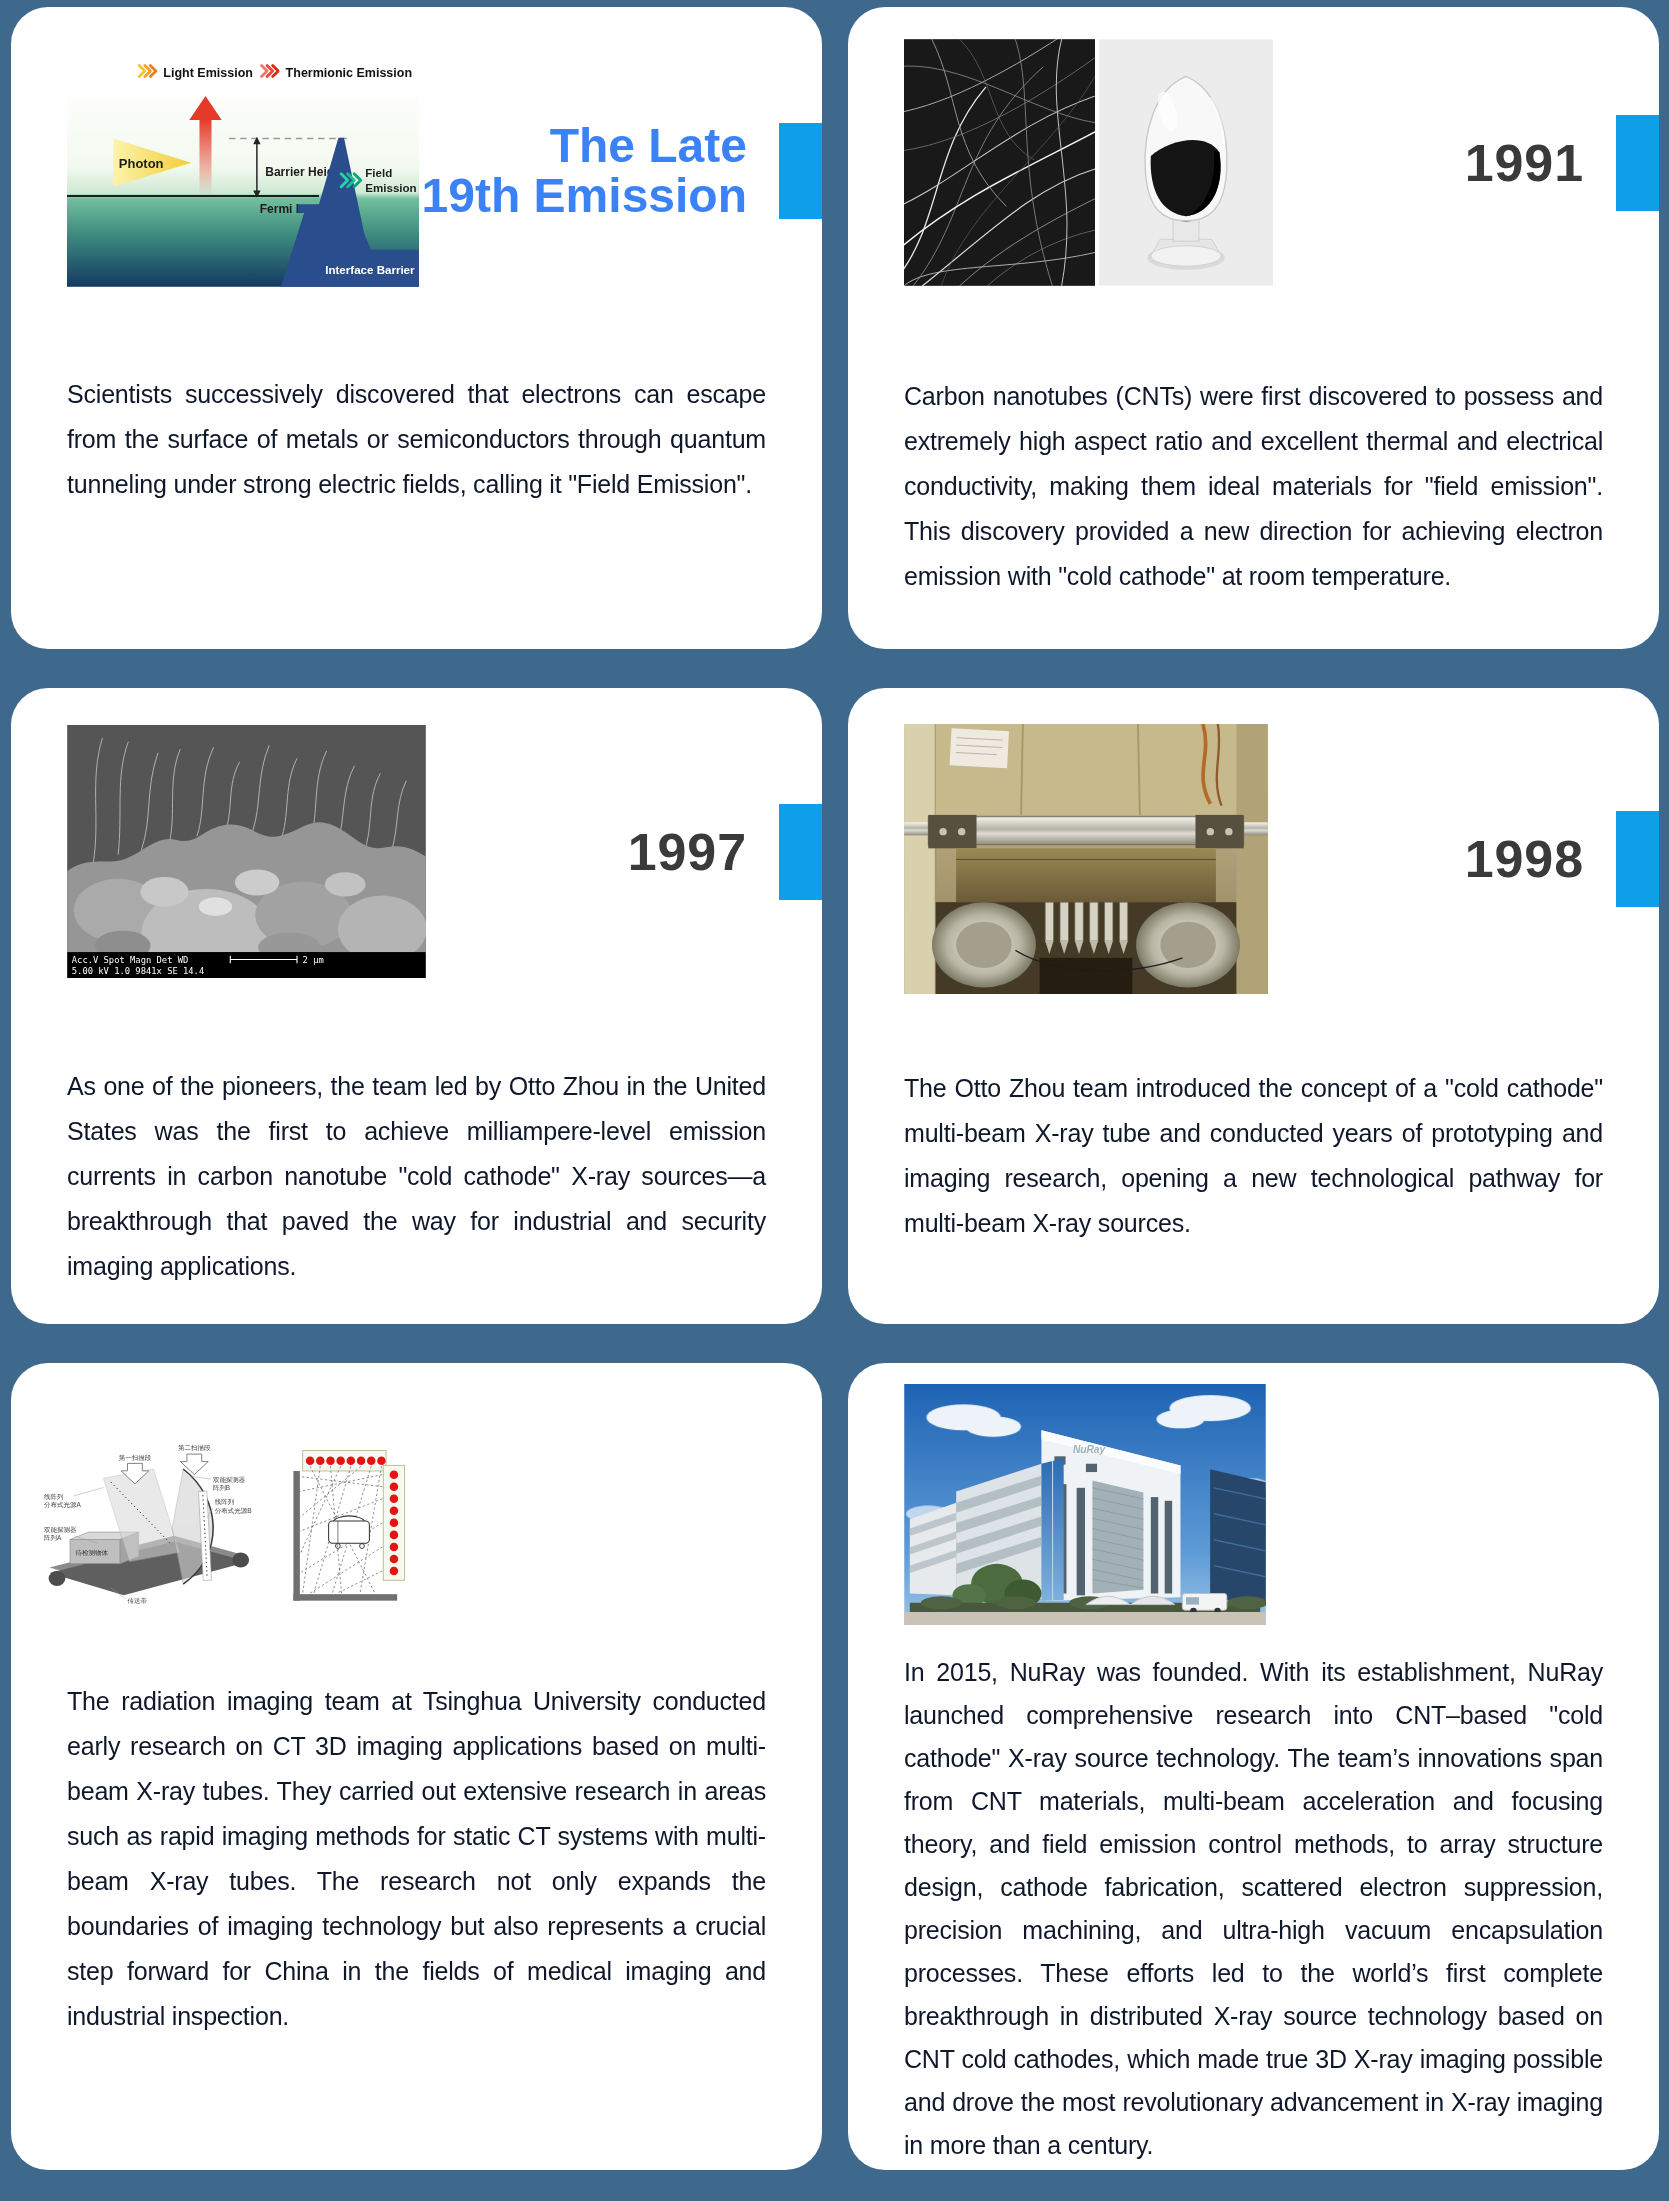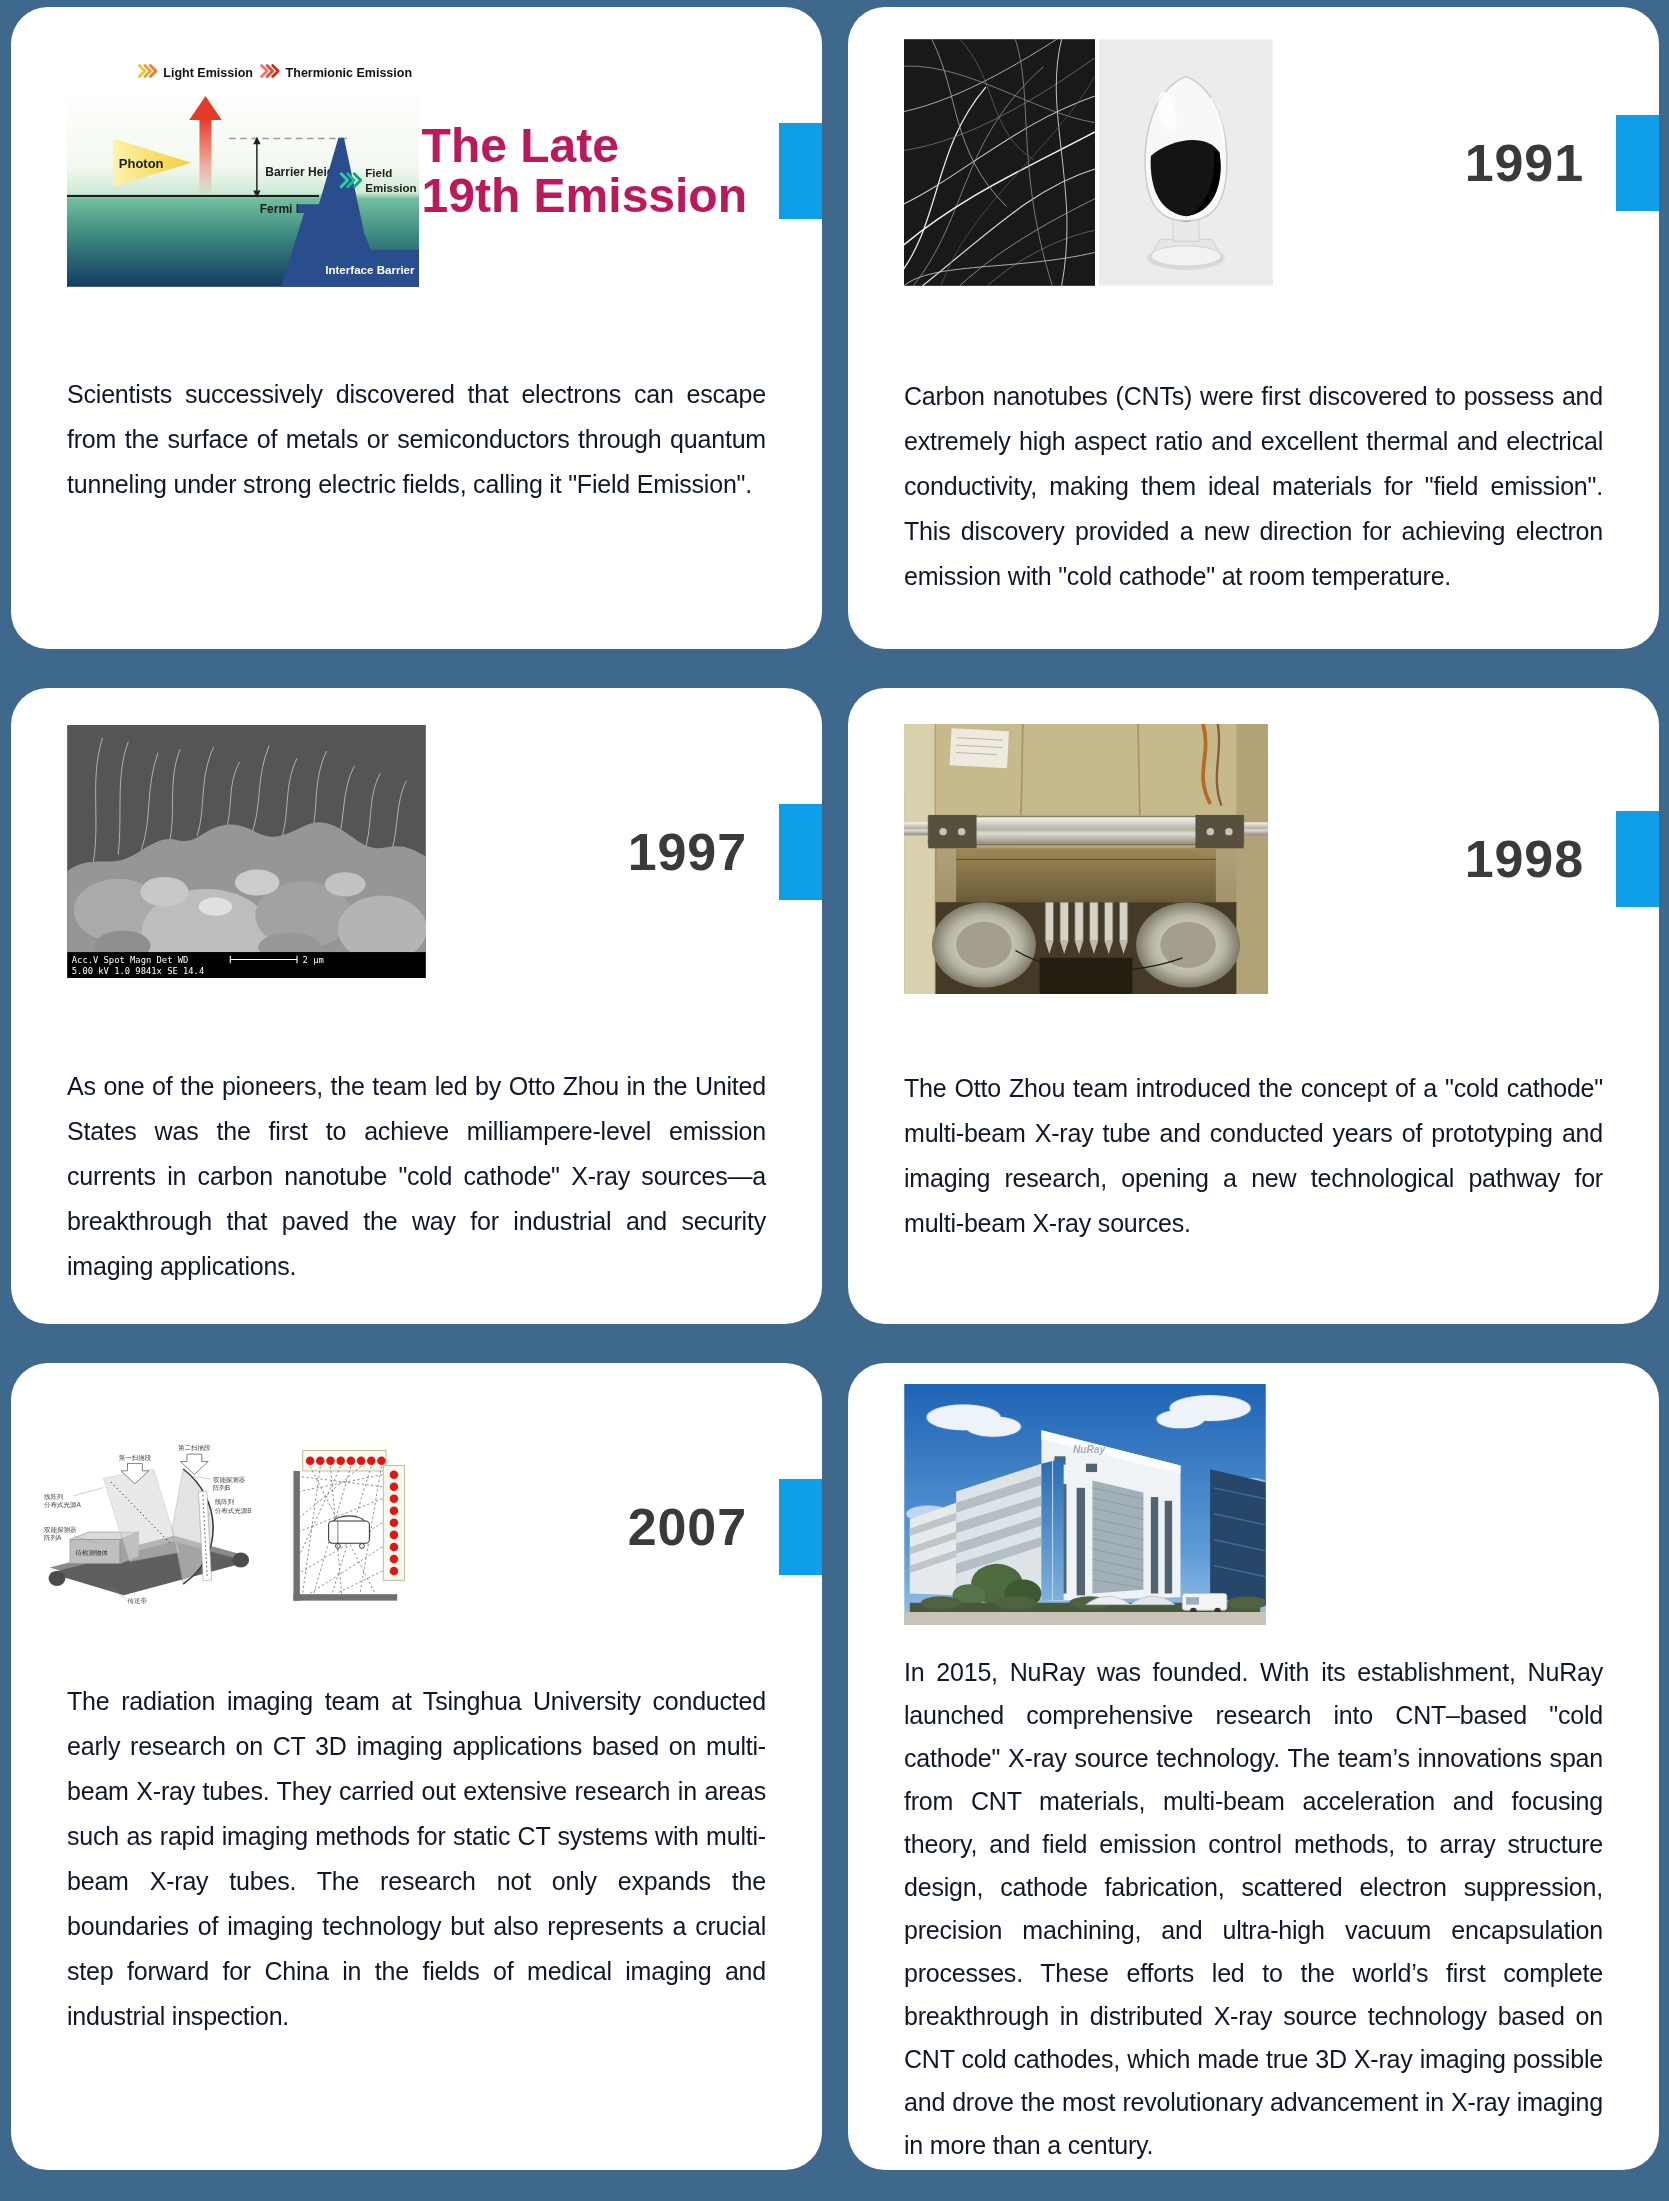--- a/index.html
+++ b/index.html
@@ -4,21 +4,21 @@
 <style>
   html,body{margin:0;padding:0;}
   body{width:1670px;height:2201px;background:var(--bg,#3e698c);font-family:"Liberation Sans",sans-serif;overflow:hidden;}
   .grid{box-sizing:border-box;width:1670px;height:2201px;padding:7.4px 11px 31px;display:grid;
         grid-template-columns:1fr 1fr;grid-template-rows:642px 636px 807px;gap:39px 26px;}
   .card{background:#ffffff;border-radius:37px;padding:0 56px;box-sizing:border-box;overflow:hidden;}
   .card-top{display:flex;align-items:center;}
   .media{flex:0 0 auto;display:flex;}
   .year-wrap{margin-left:auto;display:flex;align-items:center;}
   .year{margin:0;font-size:52px;font-weight:700;color:#3a3a3a;letter-spacing:0.9px;white-space:nowrap;}
-  .title{margin:0;font-size:48px;line-height:50px;font-weight:700;color:#be185d;}
+  .title{margin:0;font-size:48px;line-height:50px;font-weight:700;color:#3b82f6;text-align:right;}
   .title .tl{display:block;}
   .accent{width:43px;height:96px;background:var(--accent,#0f9fe8);margin-left:32px;margin-right:-56px;flex:0 0 auto;}
   .body{margin:0;color:#0f172a;font-size:25px;line-height:45px;text-align:justify;letter-spacing:-0.2px;
         -webkit-hyphens:auto;hyphens:auto;}
   .c1 .card-top{margin-top:48px}.c1 .body{margin-top:85px}
   .c2 .card-top{margin-top:32px}.c2 .body{margin-top:88px}.c2 .media{gap:3.7px}
   .c3 .card-top{margin-top:37px}.c3 .body{margin-top:86px}
   .c4 .card-top{margin-top:36px}.c4 .body{margin-top:72px}
   .c5 .card-top{margin-top:80px}.c5 .body{margin-top:68px}.c5 .media{gap:34px;margin-left:-25px}
   .c6 .card-top{margin-top:20.4px}.c6 .body{margin-top:26px;line-height:43px}
@@ -363,24 +363,20 @@
           </g>
           <g transform="translate(46,74)">
             <path d="M4,12 C8,2 36,2 40,12" fill="#ffffff" stroke="#333333" stroke-width="1.1"></path>
             <rect x="0" y="10" width="44" height="24" rx="4" fill="#ffffff" stroke="#333333" stroke-width="1.1"></rect>
             <line x1="10" y1="10" x2="10" y2="34" stroke="#333333" stroke-width="0.7"></line>
             <circle cx="10" cy="37" r="2.6" fill="none" stroke="#333333" stroke-width="1"></circle>
             <circle cx="36" cy="37" r="2.6" fill="none" stroke="#333333" stroke-width="1"></circle>
           </g>
         </svg>
       </div>
-      <div class="year-wrap">
-        <h2 class="year">2007</h2>
-        <div class="accent"></div>
-      </div>
     </div>
     <p class="body" lang="en">The radiation imaging team at Tsinghua University conducted early research on CT 3D imaging applications based on multi-beam X-ray tubes. They carried out extensive research in areas such as rapid imaging methods for static CT systems with multi-beam X-ray tubes. The research not only expands the boundaries of imaging technology but also represents a crucial step forward for China in the fields of medical imaging and industrial inspection.</p>
   </section>
 
   <section class="card c6">
     <div class="card-top">
       <div class="media">
         <svg width="362" height="241" viewBox="0 0 390 260">
           <defs>
             <linearGradient id="sky" x1="0" y1="0" x2="0" y2="1">

